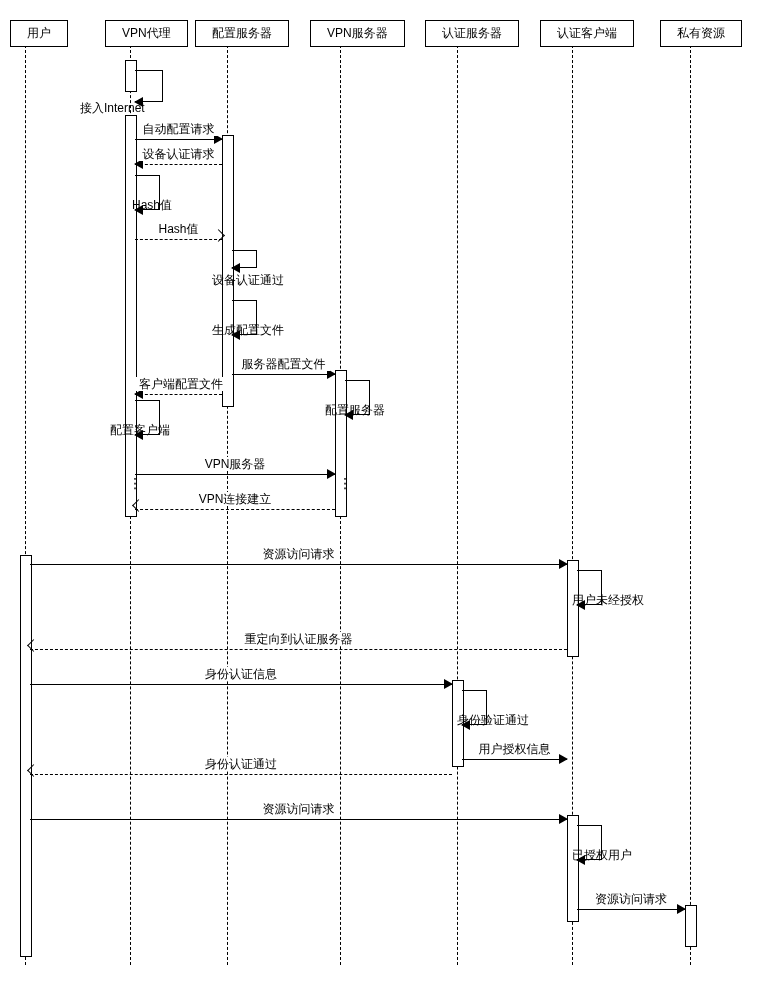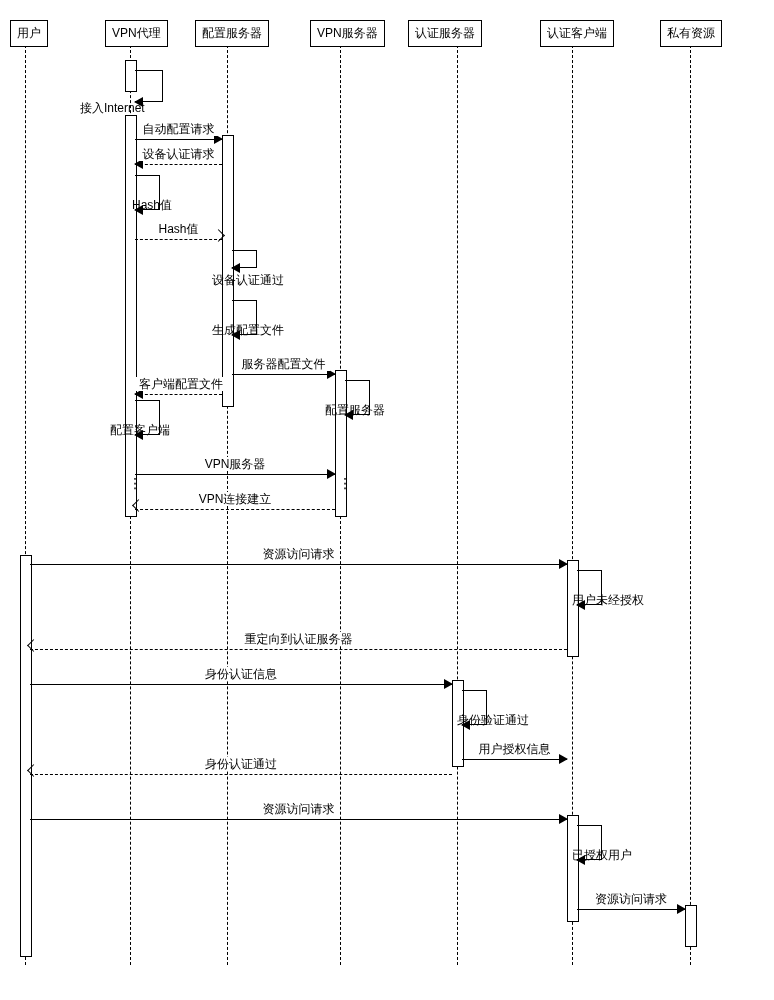--- a/index.html
+++ b/index.html
@@ -1,17 +1,17 @@
 <!DOCTYPE html>
 <html><head>
 <meta charset="utf-8">
 <style>
 body{margin:0;font-family:"Microsoft YaHei",Arial,sans-serif;font-size:12px;background:#fff}
 .diagram{position:relative;width:774px;height:1000px}
-.participant{position:absolute;top:20px;border:1.5px solid #000;padding:4px 6px;background:#fff;text-align:center;white-space:nowrap;z-index:5}
+.participant{position:absolute;top:20px;border:1.5px solid #000;padding:4px 16px;background:#fff;text-align:center;white-space:nowrap;z-index:5}
 .lifeline{position:absolute;top:45px;width:0;height:920px;border-left:1.5px dashed #000;z-index:1}
 .activation{position:absolute;width:10px;background:#fff;border:1.5px solid #000;z-index:3}
 .msg{position:absolute;height:16px;z-index:4}
 .msg .line{position:absolute;top:14px;left:0;right:0;border-top:1.5px solid #000}
 .msg .line.dashed{border-top:1.5px dashed #000}
 .msg .label-wrap{position:absolute;top:-4px;left:0;right:0;text-align:center}
 .msg .label-wrap span{background:#fff;padding:0 4px;white-space:nowrap}
 .arrow-r{position:absolute;right:-1px;top:9px;width:0;height:0;border-top:5px solid transparent;border-bottom:5px solid transparent;border-left:9px solid #000}
 .arrow-l{position:absolute;left:-1px;top:9px;width:0;height:0;border-top:5px solid transparent;border-bottom:5px solid transparent;border-right:9px solid #000}
 .arrow-r-open{position:absolute;right:-1px;top:6px;width:8px;height:8px;border-top:1.5px solid #000;border-right:1.5px solid #000;transform:rotate(45deg)}
@@ -26,21 +26,21 @@
 </style>
 </head>
 <body>
 
 <div class="diagram">
 
   <div class="participant" style="left:10px">用户</div>
   <div class="participant" style="left:105px">VPN代理</div>
   <div class="participant" style="left:195px">配置服务器</div>
   <div class="participant" style="left:310px">VPN服务器</div>
-  <div class="participant" style="left:408px">认证服务器</div>
+  <div class="participant" style="left:425px">认证服务器</div>
   <div class="participant" style="left:540px">认证客户端</div>
   <div class="participant" style="left:660px">私有资源</div>
 
   <div class="lifeline" style="left:25px"></div>
   <div class="lifeline" style="left:130px"></div>
   <div class="lifeline" style="left:227px"></div>
   <div class="lifeline" style="left:340px"></div>
   <div class="lifeline" style="left:457px"></div>
   <div class="lifeline" style="left:572px"></div>
   <div class="lifeline" style="left:690px"></div>

